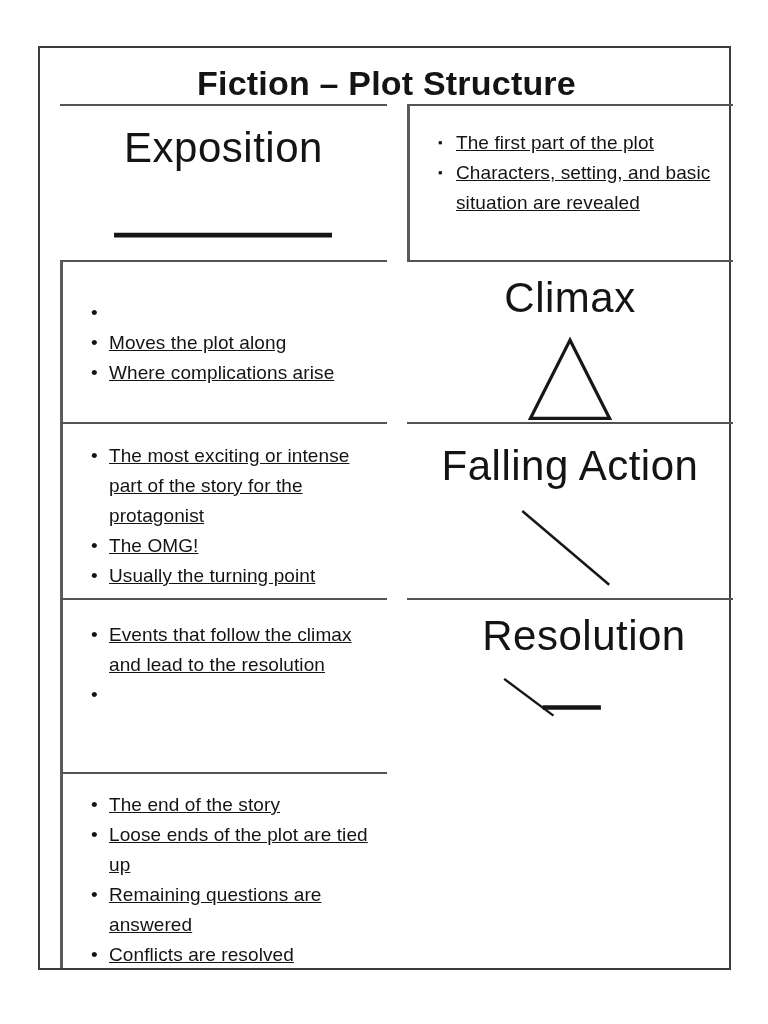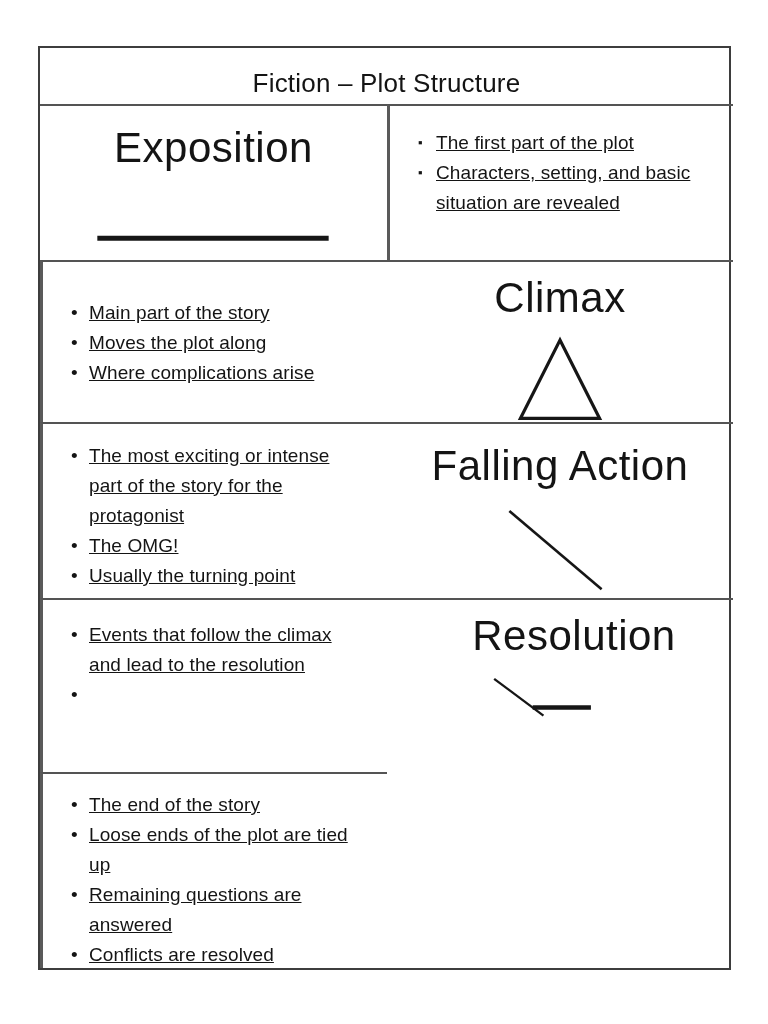--- a/index.html
+++ b/index.html
@@ -25,27 +25,27 @@
     border: 2px solid #3d3d3d;
     background: #ffffff;
   }
   .header-cell {
     grid-column: 1 / span 2;
     display: flex;
     align-items: center;
     justify-content: center;
   }
   .header-cell .title {
-    font-size: 26px;
-    font-weight: 400;
+    font-size: 34px;
+    font-weight: 700;
     letter-spacing: 0.2px;
     margin-top: 15px;
   }
   .cell { position: relative; }
-  .row-top { border-top: 2px solid #545454; }
+  .row-top { border-top: 2px solid #545454; margin-left: 20px; }
   .right-cell { border-left: 3px solid #5a5a5a; }
 
   .term-cell {
     display: flex;
     flex-direction: column;
     align-items: center;
   }
   .term {
     font-size: 42px;
     letter-spacing: 0.5px;
@@ -120,21 +120,20 @@
           <span class="bullet">▪</span>
           <span class="btext">Characters, setting, and basic situation are revealed</span>
         </li>
       </ul>
     </div>
 
     <div class="cell right-cell row-top">
       <ul class="bullets rd bul-r2">
         <li>
           <span class="bullet">•</span>
-          <span class="btext">Main part of the story</span>
         </li>
         <li>
           <span class="bullet">•</span>
           <span class="btext">Moves the plot along</span>
         </li>
         <li>
           <span class="bullet">•</span>
           <span class="btext">Where complications arise</span>
         </li>
       </ul>

